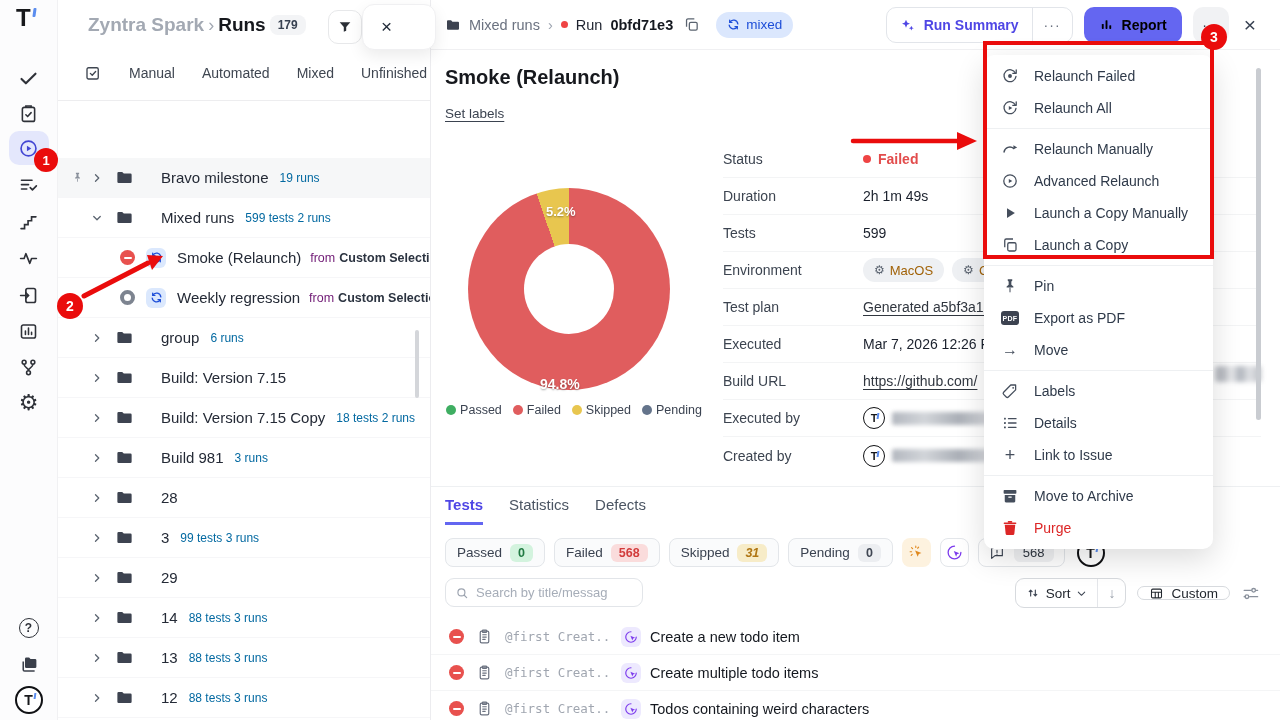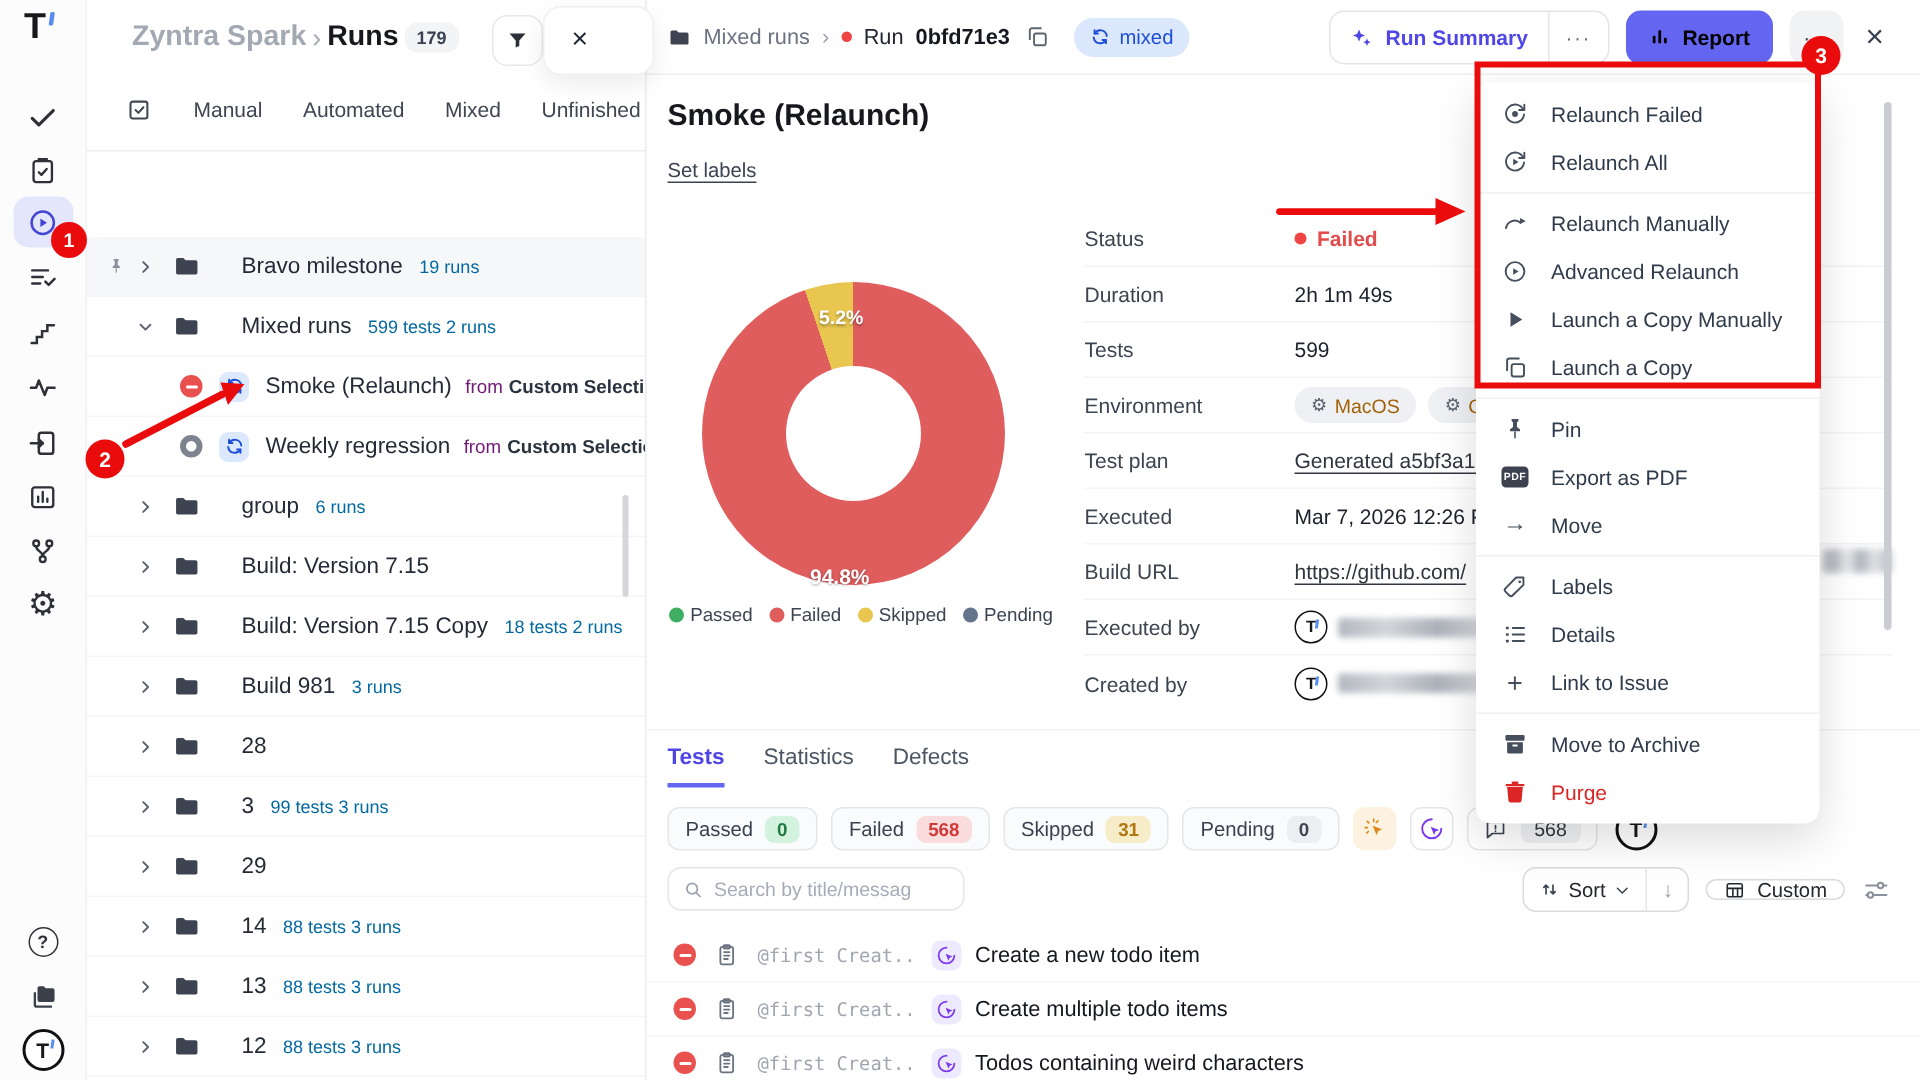--- a/index.html
+++ b/index.html
@@ -111,21 +111,21 @@
   
   .sec-divider { position:absolute; left:0; right:0; top:486px; height:1px; background:#eef0f2; }
   .m-tabs { position:absolute; left:14px; top:496px; display:flex; gap:26px; font-size:15px; color:#4b5563; }
   .m-tab { padding-bottom:9px; cursor:pointer; }
   .m-tab.active { color:#4f46e5; font-weight:600; border-bottom:3px solid #6366f1; }
   .chips-row { position:absolute; left:14px; top:538px; display:flex; align-items:center; gap:9px; }
   .f-chip { display:flex; align-items:center; gap:8px; height:29px; border:1px solid #e3e6ea; border-radius:8px; background:#fafbfc; padding:0 11px; font-size:13.5px; color:#3a4250; cursor:pointer; }
   .f-count { border-radius:6px; padding:2px 8px; font-size:12.5px; font-weight:600; }
   .c-passed { background:#d3f3de; color:#217a43; }
   .c-failed { background:#fadcdc; color:#d23b3b; }
-  .c-skipped { background:#f7ecc8; color:#b07613; }
+  .c-skipped { background:#f7ecc8; color:#b07613;font-style:italic; }
   .c-pending { background:#eceef1; color:#3f4652; }
   .sq-chip { width:29px; height:29px; border-radius:8px; display:flex; align-items:center; justify-content:center; cursor:pointer; }
   .sq-orange { background:#fdf2df; color:#e0891e; }
   .sq-purple { border:1px solid #e3e6ea; background:#fff; color:#7c3aed; }
   .sq-chip svg { width:17px; height:17px; }
   .msg-chip { display:flex; align-items:center; gap:9px; height:29px; border:1px solid #e3e6ea; border-radius:8px; background:#fff; padding:0 10px; cursor:pointer; color:#3a4250; }
   .msg-chip svg { width:16px; height:16px; }
   .msg-count { background:#f1f2f4; border-radius:6px; padding:2px 9px; font-size:13px; color:#2f3640; }
   .chips-avatar { margin-left:3px; cursor:pointer; }
 

